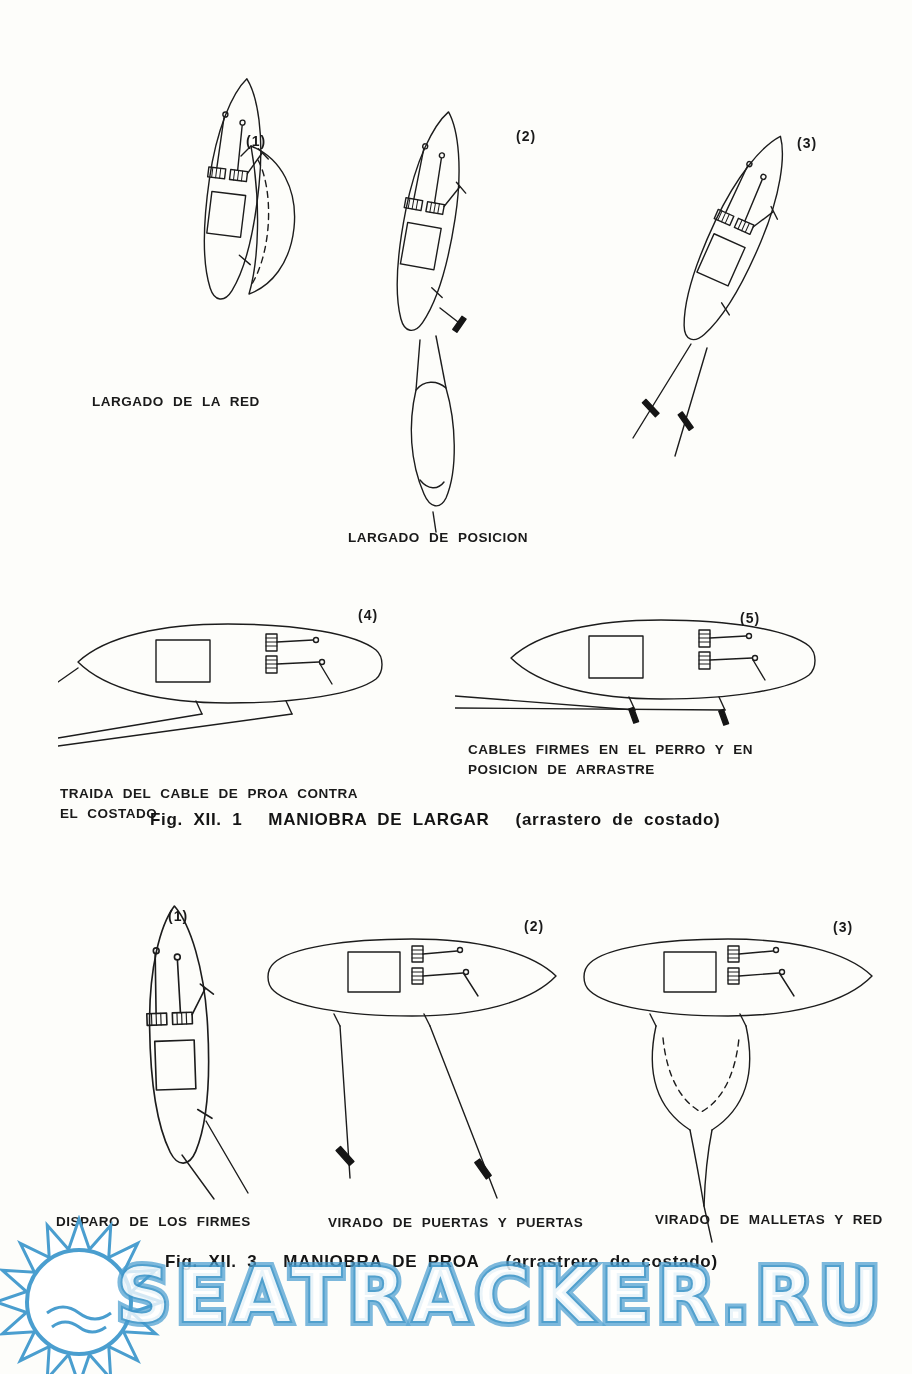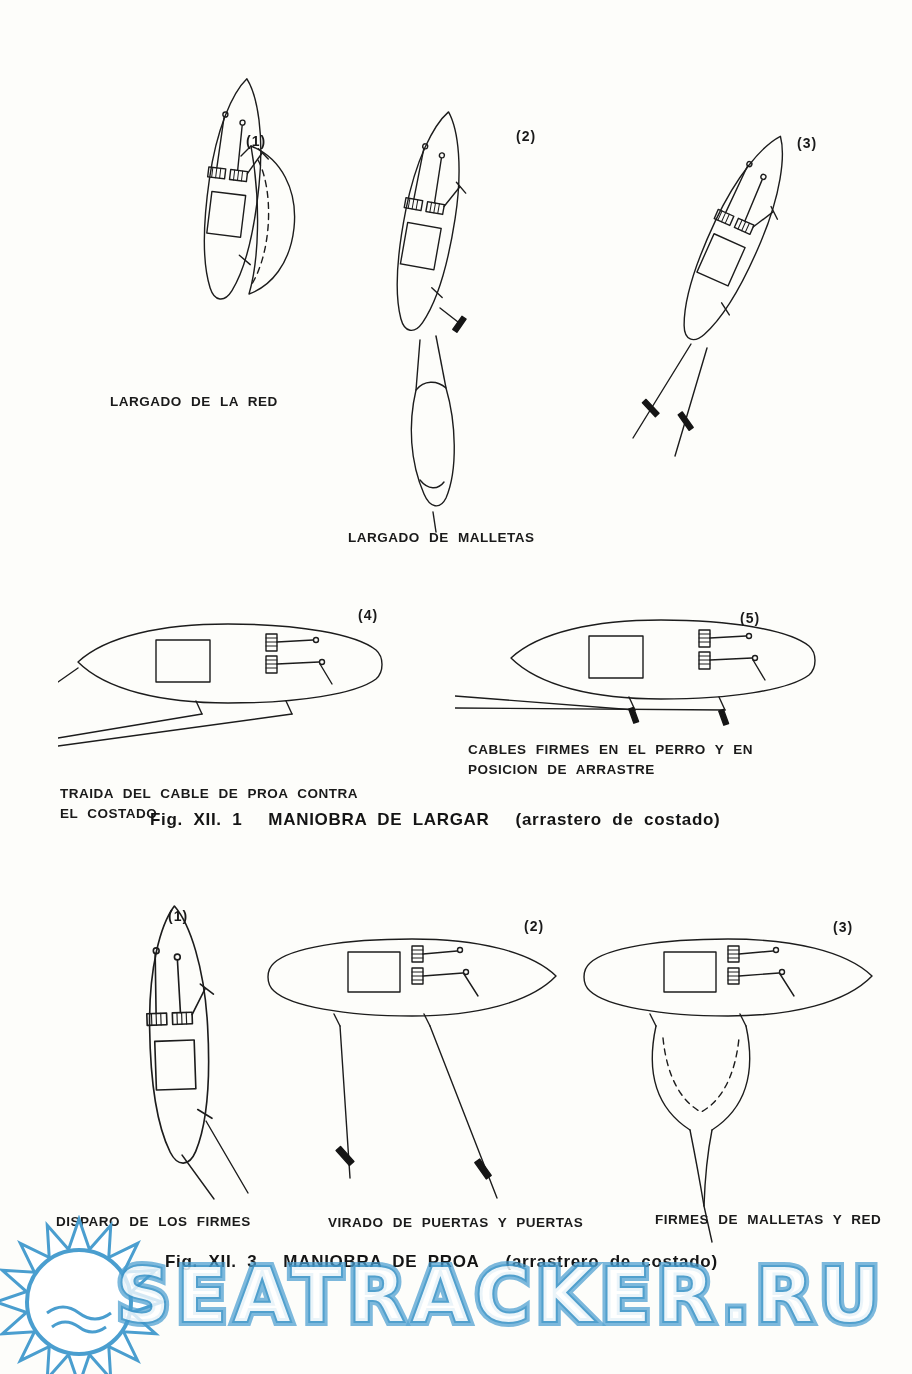--- a/index.html
+++ b/index.html
@@ -65,21 +65,21 @@
         <path d="M89,182 l12,8"></path>
       <line x1="87" y1="100" x2="99" y2="78"></line>
     </g>
     <g>
       <line x1="121" y1="88" x2="131" y2="78"></line>
       <path d="M131,78 C161,90 178,122 174,160 C170,196 151,218 129,226 C139,192 141,134 131,78 Z"></path>
       <path class="dash" d="M138,92 C153,120 153,180 132,216"></path>
     </g>
   </svg>
   <div class="num" style="left:246px;top:133px">(1)</div>
-  <div class="caption" style="left:110px;top:392px">LARGADO DE LA RED</div>
+  <div class="caption" style="left:92px;top:392px">LARGADO DE LA RED</div>
 
   <svg class="diag" style="left:330px;top:100px" width="215" height="440" viewBox="0 0 215 440">
     <g transform="translate(22,4) rotate(10 75 130)">
       <path d="M75,6 C88,22 99,60 100,110 C101,158 96,196 86,218 C80,231 70,231 64,218 C54,196 49,158 50,110 C51,60 62,22 75,6 Z"></path>
       <rect x="54" y="122" width="34" height="42"></rect>
       <rect x="48" y="98" width="17" height="10"></rect>
       <line class="hatch" x1="52" y1="98" x2="52" y2="108"></line>
         <line class="hatch" x1="56" y1="98" x2="56" y2="108"></line>
         <line class="hatch" x1="60" y1="98" x2="60" y2="108"></line>
       <rect x="70" y="98" width="17" height="10"></rect>
@@ -100,21 +100,21 @@
     </g>
     <g>
       <line x1="90" y1="240" x2="86" y2="290"></line>
       <line x1="106" y1="236" x2="116" y2="288"></line>
       <path d="M86,290 C78,324 80,362 94,394 C100,408 110,410 116,398 C128,370 126,322 116,288 C107,280 94,280 86,290 Z"></path>
       <path d="M90,380 C98,390 108,390 114,382"></path>
       <path d="M103,412 L106,432"></path>
     </g>
   </svg>
   <div class="num" style="left:516px;top:128px">(2)</div>
-  <div class="caption" style="left:348px;top:528px">LARGADO DE MALLETAS</div>
+  <div class="caption" style="left:348px;top:528px">LARGADO DE POSICION</div>
 
   <svg class="diag" style="left:595px;top:118px" width="260" height="360" viewBox="0 0 260 360">
     <g transform="translate(62,2) rotate(24 75 125)">
       <path d="M75,6 C88,22 99,60 100,110 C101,158 96,196 86,218 C80,231 70,231 64,218 C54,196 49,158 50,110 C51,60 62,22 75,6 Z"></path>
       <rect x="54" y="122" width="34" height="42"></rect>
       <rect x="48" y="98" width="17" height="10"></rect>
       <line class="hatch" x1="52" y1="98" x2="52" y2="108"></line>
         <line class="hatch" x1="56" y1="98" x2="56" y2="108"></line>
         <line class="hatch" x1="60" y1="98" x2="60" y2="108"></line>
       <rect x="70" y="98" width="17" height="10"></rect>
@@ -281,21 +281,21 @@
     </g>
     <g>
       <path d="M84,126 C74,172 84,208 118,230"></path>
       <path d="M174,126 C184,172 174,208 140,230"></path>
       <path d="M118,230 C122,250 127,276 132,306 L140,342"></path>
       <path d="M140,230 C136,250 133,276 132,306"></path>
       <path class="dash" d="M91,138 C95,178 110,202 129,212 C148,202 163,178 167,138"></path>
     </g>
   </svg>
   <div class="num" style="left:833px;top:919px">(3)</div>
-  <div class="caption" style="left:655px;top:1210px">FIRMES DE MALLETAS Y RED</div>
+  <div class="caption" style="left:655px;top:1210px">VIRADO DE MALLETAS Y RED</div>
 
   <div class="figcap" style="left:165px;top:1252px">
     <span>Fig. XII. 3</span><span class="gap"></span><span>MANIOBRA DE PROA</span><span class="gap"></span><span>(arrastrero de costado)</span>
   </div>
 
   <div class="pagenum">196</div>
 
   <svg class="sun" style="left:-8px;top:1215px" width="175" height="175" viewBox="0 0 175 175">
     <g fill="#ffffff" stroke="#4a9ecf" stroke-width="3">
       <path transform="rotate(0 87 87)" d="M87,4 L98,36 L76,36 Z"></path>

